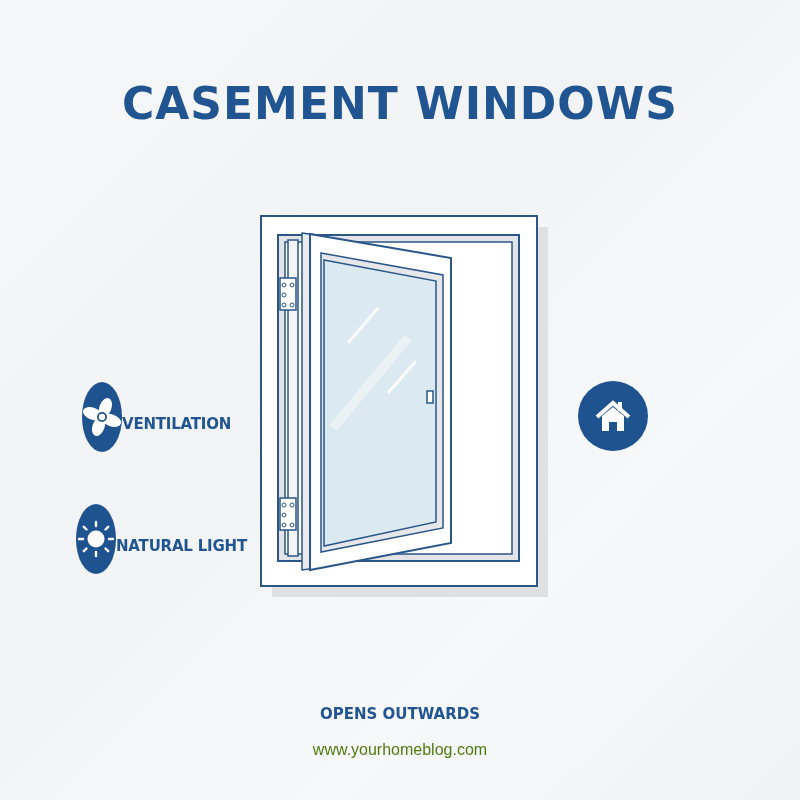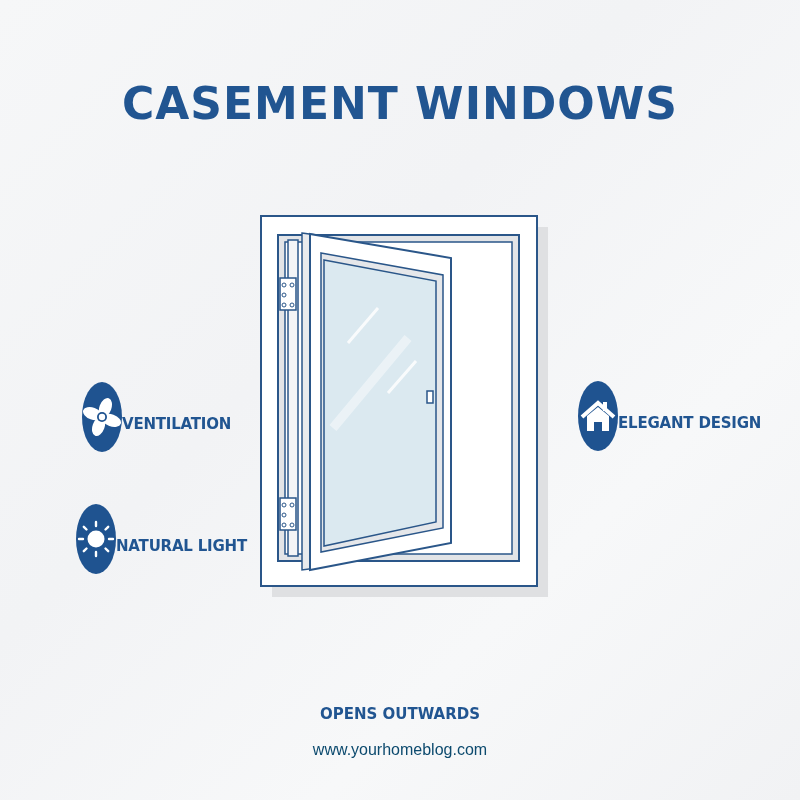--- a/index.html
+++ b/index.html
@@ -7,21 +7,21 @@
     background:linear-gradient(135deg,#f6f7f8 0%,#f2f3f5 40%,#f7f8f9 70%,#f1f2f4 100%);
     font-family:"Liberation Sans",sans-serif;}
   .title{position:absolute;left:0;right:0;top:78px;text-align:center;
     font-family:"DejaVu Sans",sans-serif;font-weight:bold;font-size:44px;letter-spacing:1px;
     color:#215591;margin:0;}
   .window{position:absolute;left:258px;top:213px;}
   .feature{position:absolute;display:flex;align-items:center;}
   .circle{width:70px;height:70px;border-radius:50%;background:#1f5390;display:flex;align-items:center;justify-content:center;}
   .flabel{margin-top:13px;font-family:"DejaVu Sans",sans-serif;font-weight:bold;font-size:15px;color:#215591;white-space:nowrap;letter-spacing:-0.2px;}
   .opens{position:absolute;left:0;right:0;top:705px;text-align:center;font-family:"DejaVu Sans",sans-serif;font-weight:bold;font-size:15px;color:#215591;}
-  .url{position:absolute;left:0;right:0;top:741px;text-align:center;font-family:"Liberation Sans",sans-serif;font-size:16px;color:#0c4a6e;}
+  .url{position:absolute;left:0;right:0;top:741px;text-align:center;font-family:"Liberation Sans",sans-serif;font-size:16px;color:#4d7c0f;}
 </style>
 </head>
 <body>
 
 <h1 class="title">CASEMENT WINDOWS</h1>
 
 <svg class="window" width="300" height="390" viewBox="0 0 300 390">
 
   <rect x="14" y="14" width="276" height="370" fill="#dfe0e2"></rect>
 
@@ -97,17 +97,16 @@
 </div>
 
 <div class="feature" style="left:578px;top:381px;width:140px;">
   <div class="circle">
     <svg width="40" height="40" viewBox="0 0 40 40">
       <rect x="25" y="6" width="4" height="9" fill="#ffffff"></rect>
       <polyline points="4,21 20,7 36,21" fill="none" stroke="#ffffff" stroke-width="4" stroke-linejoin="miter"></polyline>
       <path d="M9,20 L20,11 L31,20 L31,35 L24,35 L24,26 L16,26 L16,35 L9,35 Z" fill="#ffffff"></path>
     </svg>
   </div>
-  <div class="flabel">ELEGANT DESIGN</div>
 </div>
 
 <div class="opens">OPENS OUTWARDS</div>
 <div class="url">www.yourhomeblog.com</div>
 
 </body></html>

